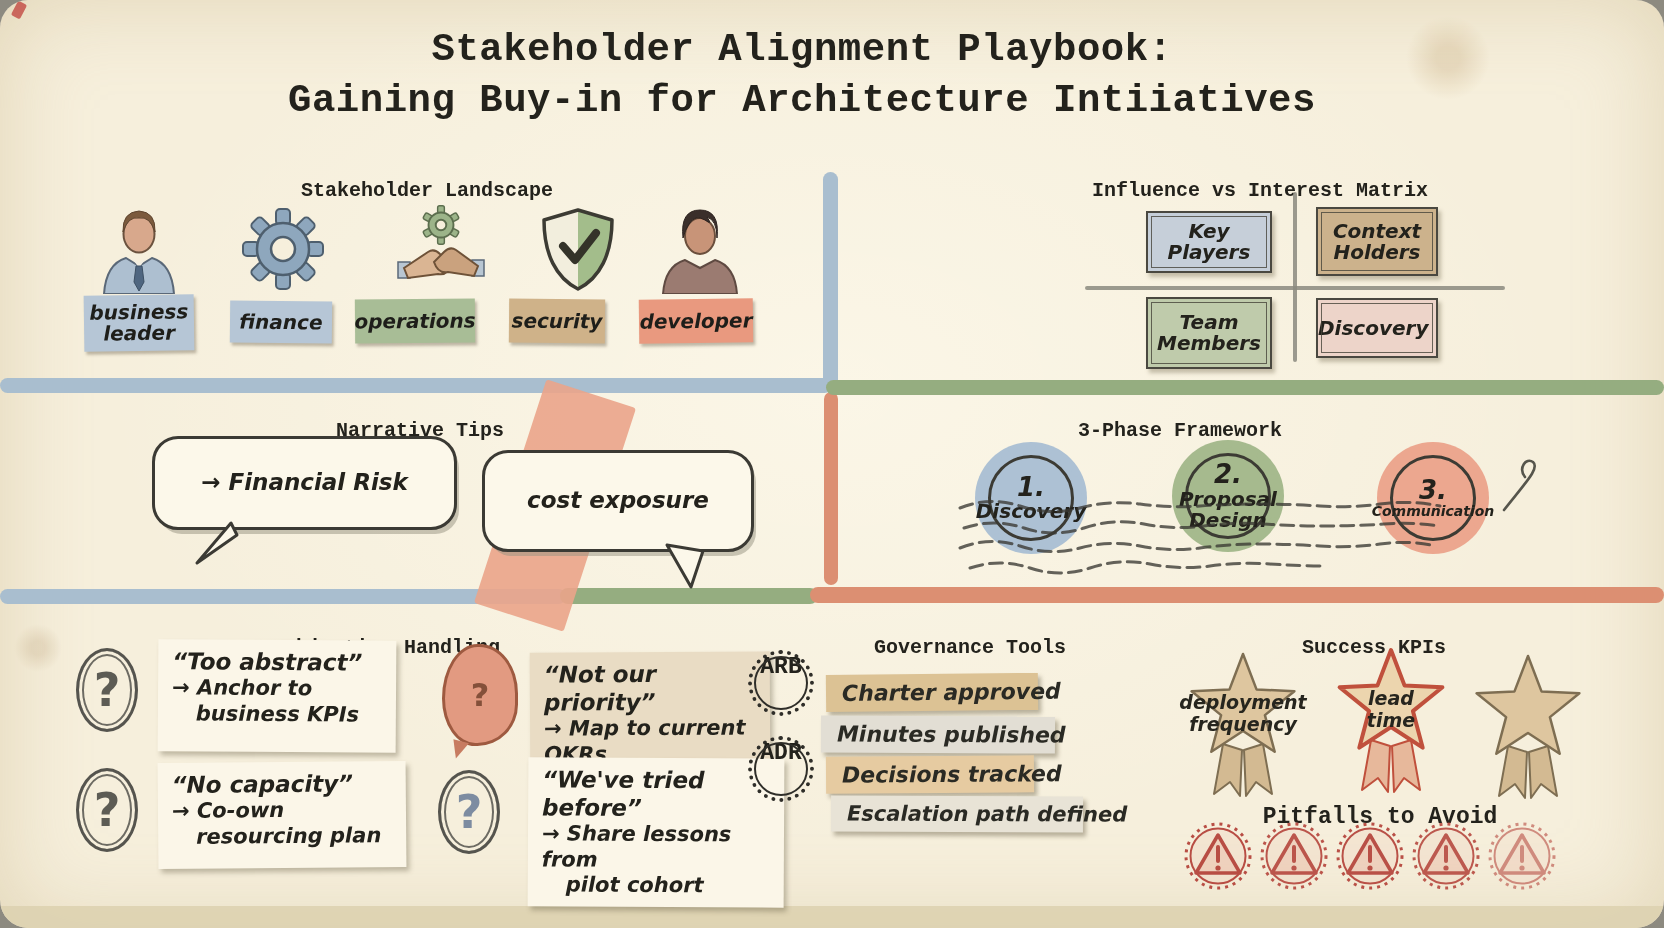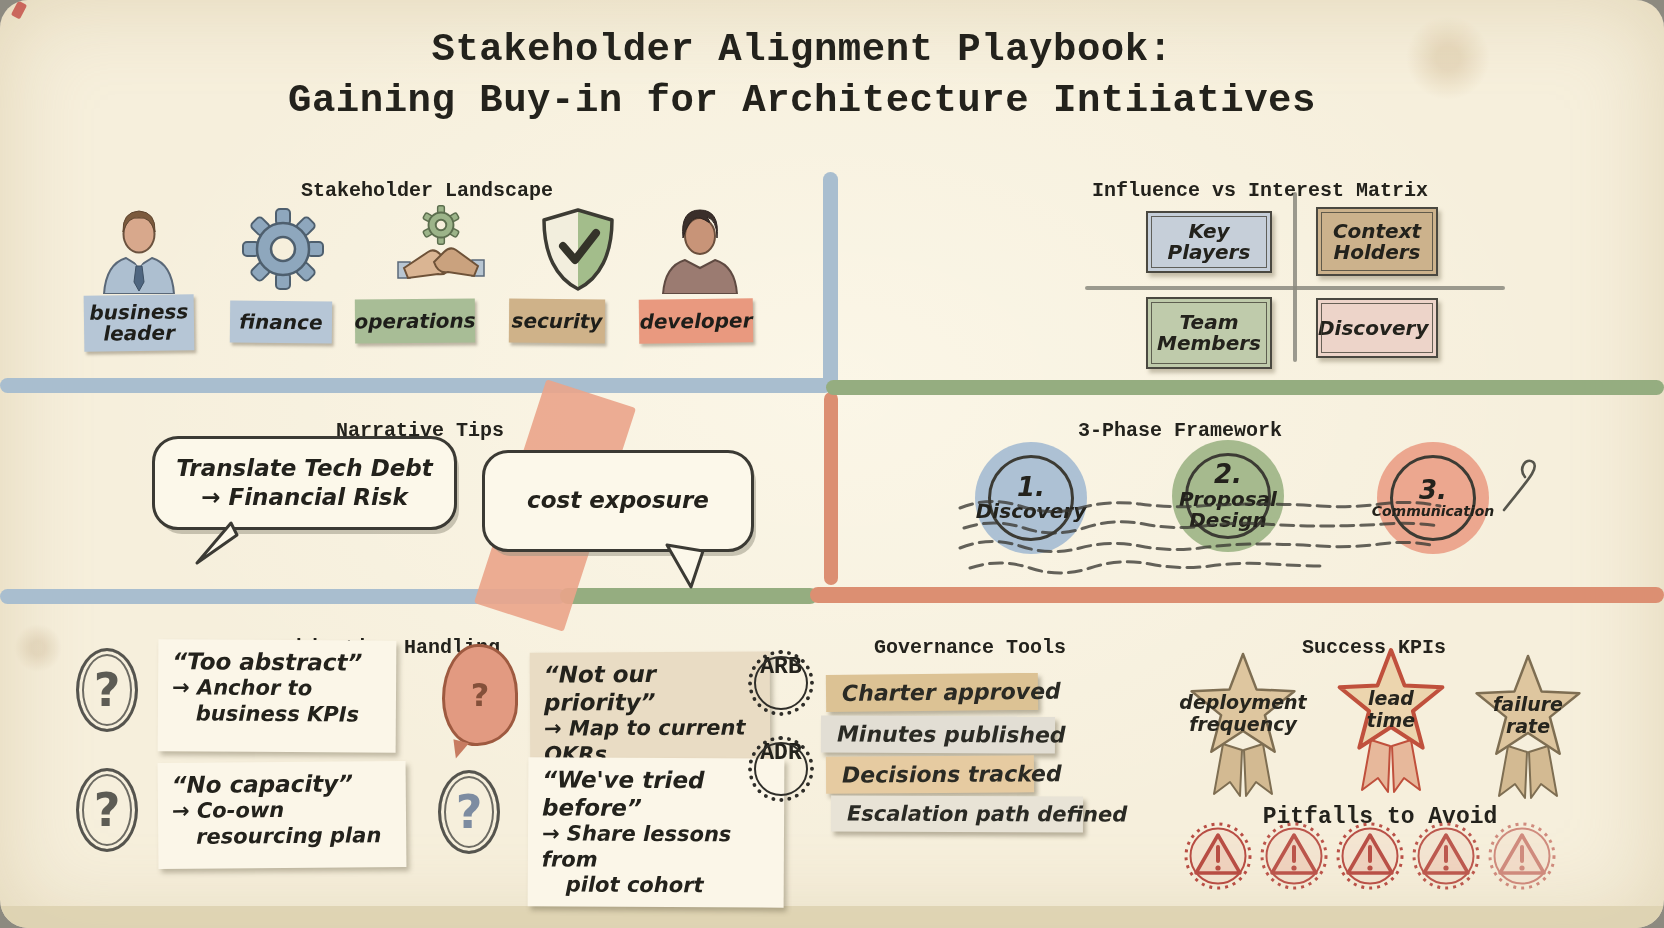--- a/index.html
+++ b/index.html
@@ -259,21 +259,20 @@
       </div>
     <div class="qbox" id="q3">
         <span class="hw">Discovery</span>
       </div>
   </section>
 
   <section>
     <h2 class="sec-h tw" id="h-narrative">Narrative Tips</h2>
     <div id="tape"></div>
     <div class="bubble hw" id="bub1">
-      <div>Translate Tech Debt</div>
       <div>→ Financial Risk</div>
       <svg class="tail" style="left:36px; bottom:-38px;" width="48" height="44">
         <path d="M40,2 L6,42 L46,14 Z" fill="#fcf8ea" stroke="#3b3a34" stroke-width="3" stroke-linejoin="round"></path>
       </svg>
     </div>
     <div class="bubble hw" id="bub2">
       <div>cost exposure</div>
       <svg class="tail" style="right:44px; bottom:-40px;" width="48" height="46">
         <path d="M8,2 L32,44 L44,8 Z" fill="#fcf8ea" stroke="#3b3a34" stroke-width="3" stroke-linejoin="round"></path>
       </svg>
@@ -392,24 +391,20 @@
         <div>lead</div>
           <div>time</div>
       </div>
     </div>
     <div class="star-block" id="star2">
       <svg viewBox="0 0 150 160" width="150" height="160">
         <polygon class="ribbon" points="55,98 46,148 62,136 72,150 74,104"></polygon>
         <polygon class="ribbon" points="95,98 104,148 88,136 78,150 76,104"></polygon>
         <polygon class="star-shape" points="75,8 88.5,43.4 126.4,45.3 96.9,69.1 106.7,105.7 75,85 43.3,105.7 53.1,69.1 23.6,45.3 61.5,43.4"></polygon>
       </svg>
-      <div class="star-label hw">
-        <div>failure</div>
-          <div>rate</div>
-      </div>
     </div>
   </section>
 
   <section>
     <h2 class="sec-h tw" id="h-pitfalls">Pitfalls to Avoid</h2>
     <svg class="wstamp" id="w0" viewBox="0 0 72 72">
       <circle cx="36" cy="36" r="32" fill="none" stroke="#b5453c" stroke-width="3" stroke-dasharray="3 5"></circle>
       <circle cx="36" cy="36" r="27.5" fill="rgba(220,150,130,.12)" stroke="#b5453c" stroke-width="2"></circle>
       <path d="M36,15 L58,53 L14,53 Z" fill="rgba(215,120,100,.18)" stroke="#b5453c" stroke-width="3.5" stroke-linejoin="round"></path>
       <line x1="36" y1="27" x2="36" y2="41" stroke="#b5453c" stroke-width="4" stroke-linecap="round"></line>

